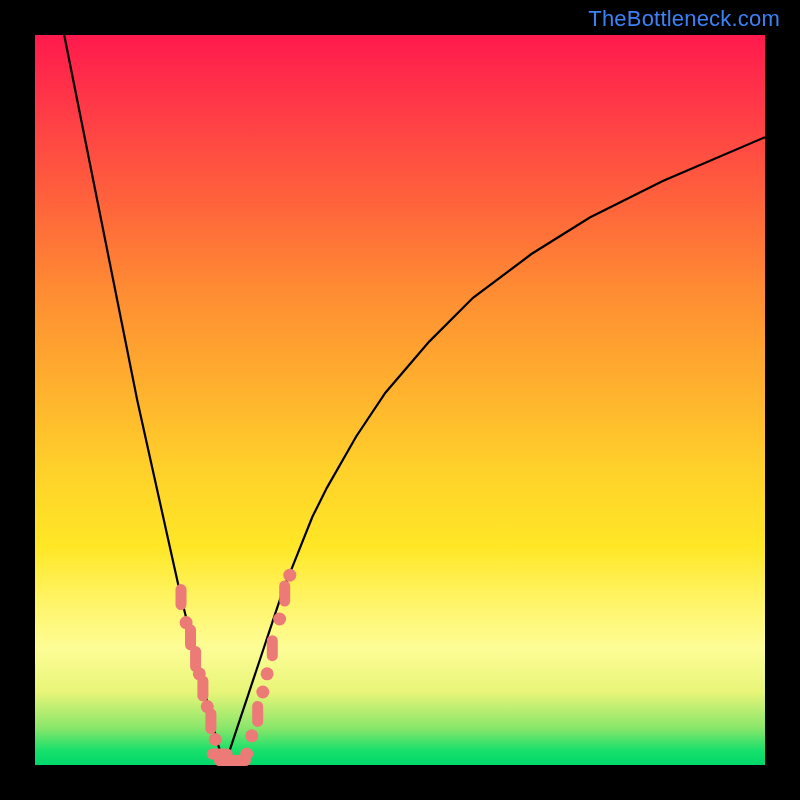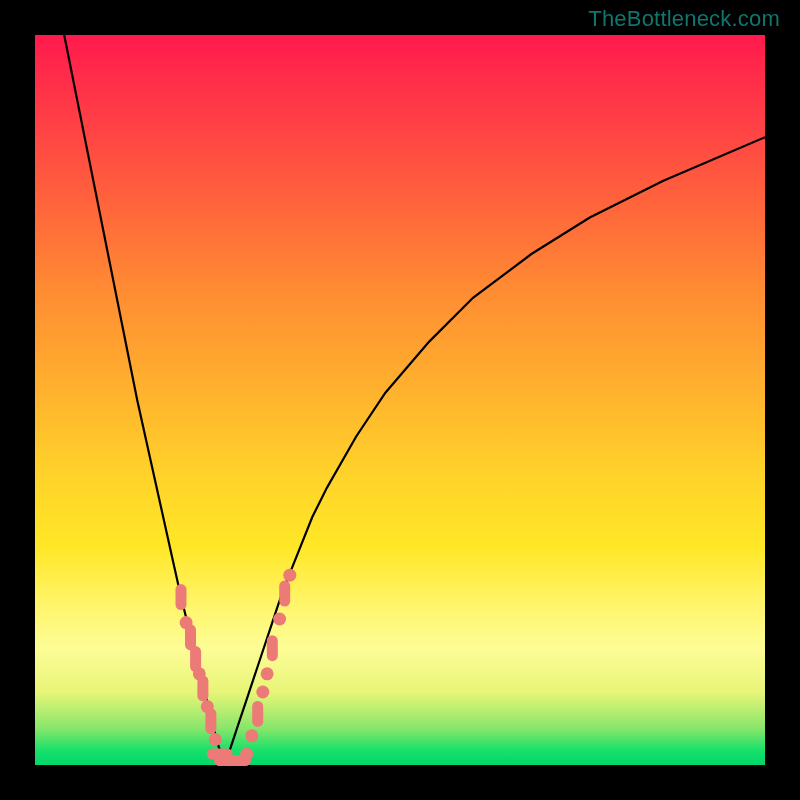--- a/index.html
+++ b/index.html
@@ -39,21 +39,21 @@
       #e8f578 90%,
       #87e66a 95%,
       #18e06b 98%,
       #00d86a 100%
     );
   }
   .watermark {
     position: absolute;
     top: 6px;
     right: 20px;
-    color: #0f766e;
+    color: #3b82f6;
     font-size: 22px;
     font-weight: 500;
     letter-spacing: 0.2px;
   }
   svg.curves {
     position: absolute;
     left: 0;
     top: 0;
     width: 730px;
     height: 730px;

